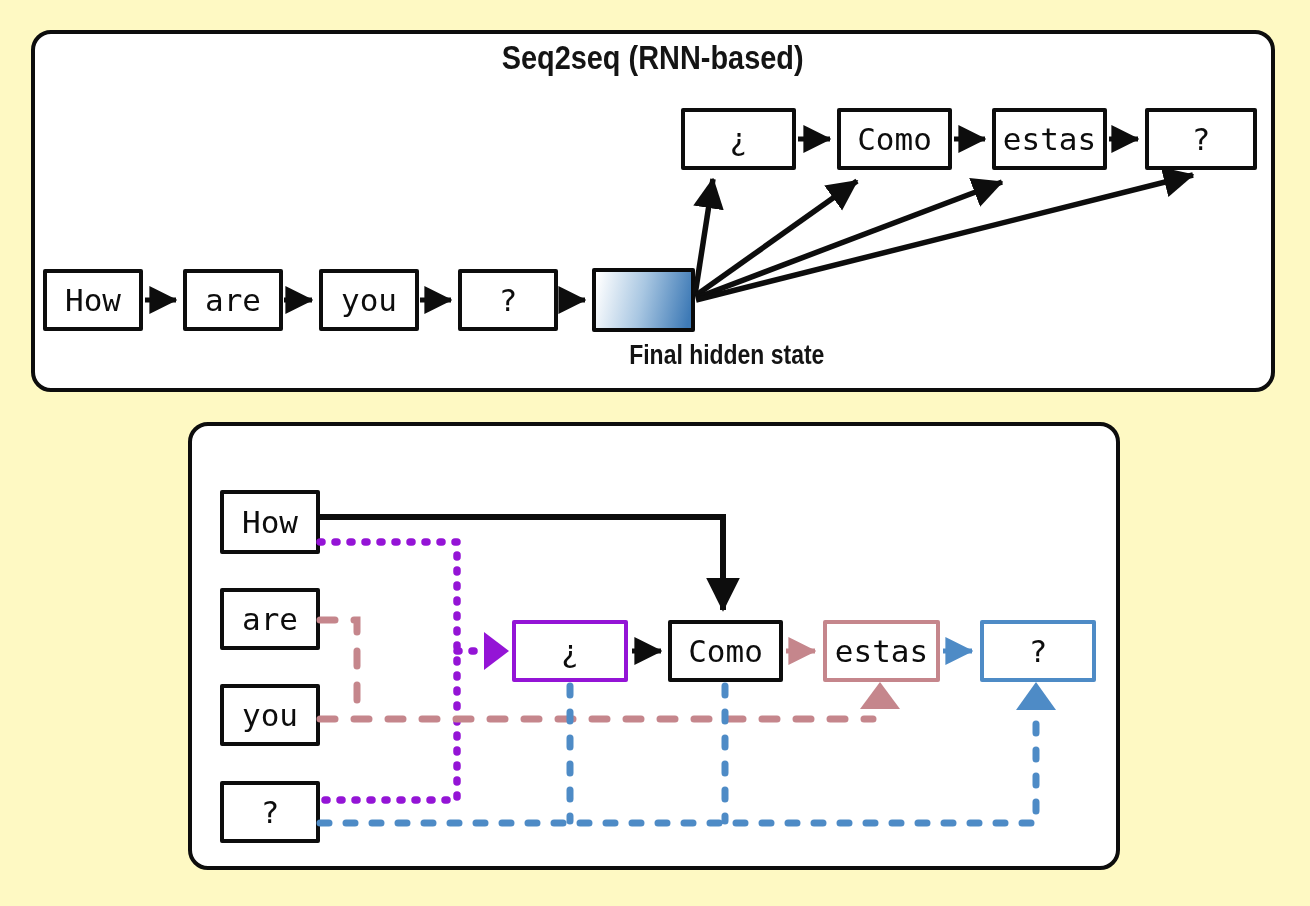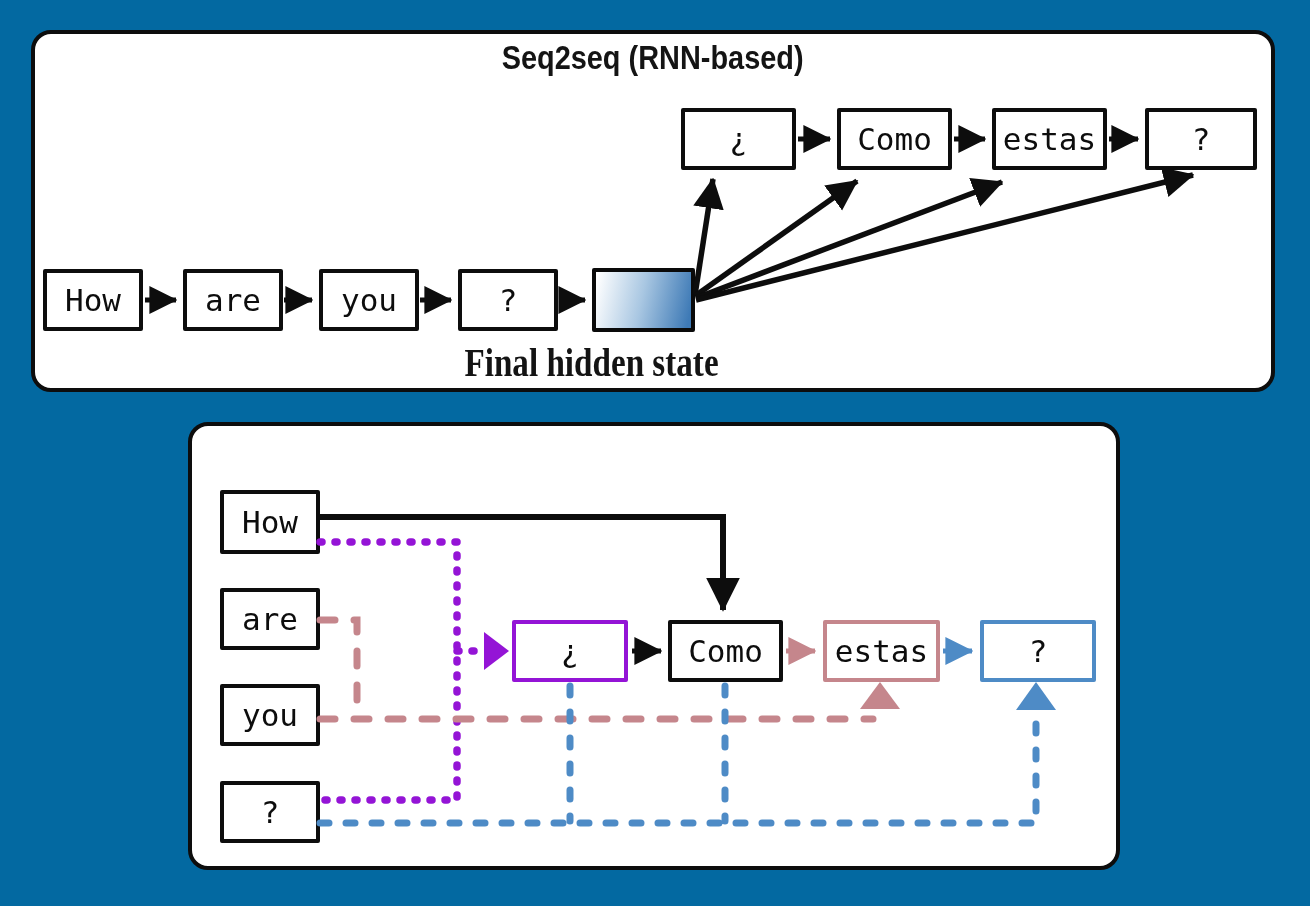--- a/index.html
+++ b/index.html
@@ -4,21 +4,21 @@
 <style>
   :root{
     --ink:#0d0d0d;
     --purple:#9414d6;
     --pink:#c5868c;
     --blue:#4e8bc6;
     --hsblue:#3e7ab6;
   }
   html,body{margin:0;padding:0;background:#ffffff;}
   #stage{
-    position:relative;width:1310px;height:906px;background:#0369a1;
+    position:relative;width:1310px;height:906px;background:#fef9c3;
     font-family:"Liberation Sans",sans-serif;overflow:hidden;
   }
   .panel{
     position:absolute;border:4px solid var(--ink,#0d0d0d);border-radius:20px;
     background:#ffffff;box-sizing:border-box;
   }
   .panel-title{
     position:absolute;text-align:center;font-weight:700;font-size:34px;
     color:#141414;white-space:nowrap;
   }
@@ -31,22 +31,22 @@
     font-size:31px;color:#0d0d0d;line-height:1;
   }
   .tok.purple{border-color:var(--purple,#9414d6);}
   .tok.pink{border-color:var(--pink,#c5868c);}
   .tok.blue{border-color:var(--blue,#4e8bc6);}
   .tok.hidden-state{
     background:linear-gradient(102deg,#ffffff 2%,#a9c7e2 48%,var(--hsblue,#3e7ab6) 96%);
     border-color:#0a0a0a;
   }
   .caption{
-    position:absolute;text-align:left;font-weight:700;font-size:39px;
-    color:#141414;white-space:nowrap;font-family:Liberation Serif, serif;
+    position:absolute;text-align:right;font-weight:700;font-size:27px;
+    color:#141414;white-space:nowrap;
   }
   #wires{position:absolute;left:0;top:0;pointer-events:none;}
 </style>
 </head>
 <body>
 
 <div id="stage">
 
   <div class="panel" style="left:31px;top:30px;width:1244px;height:362px;"></div>
 

